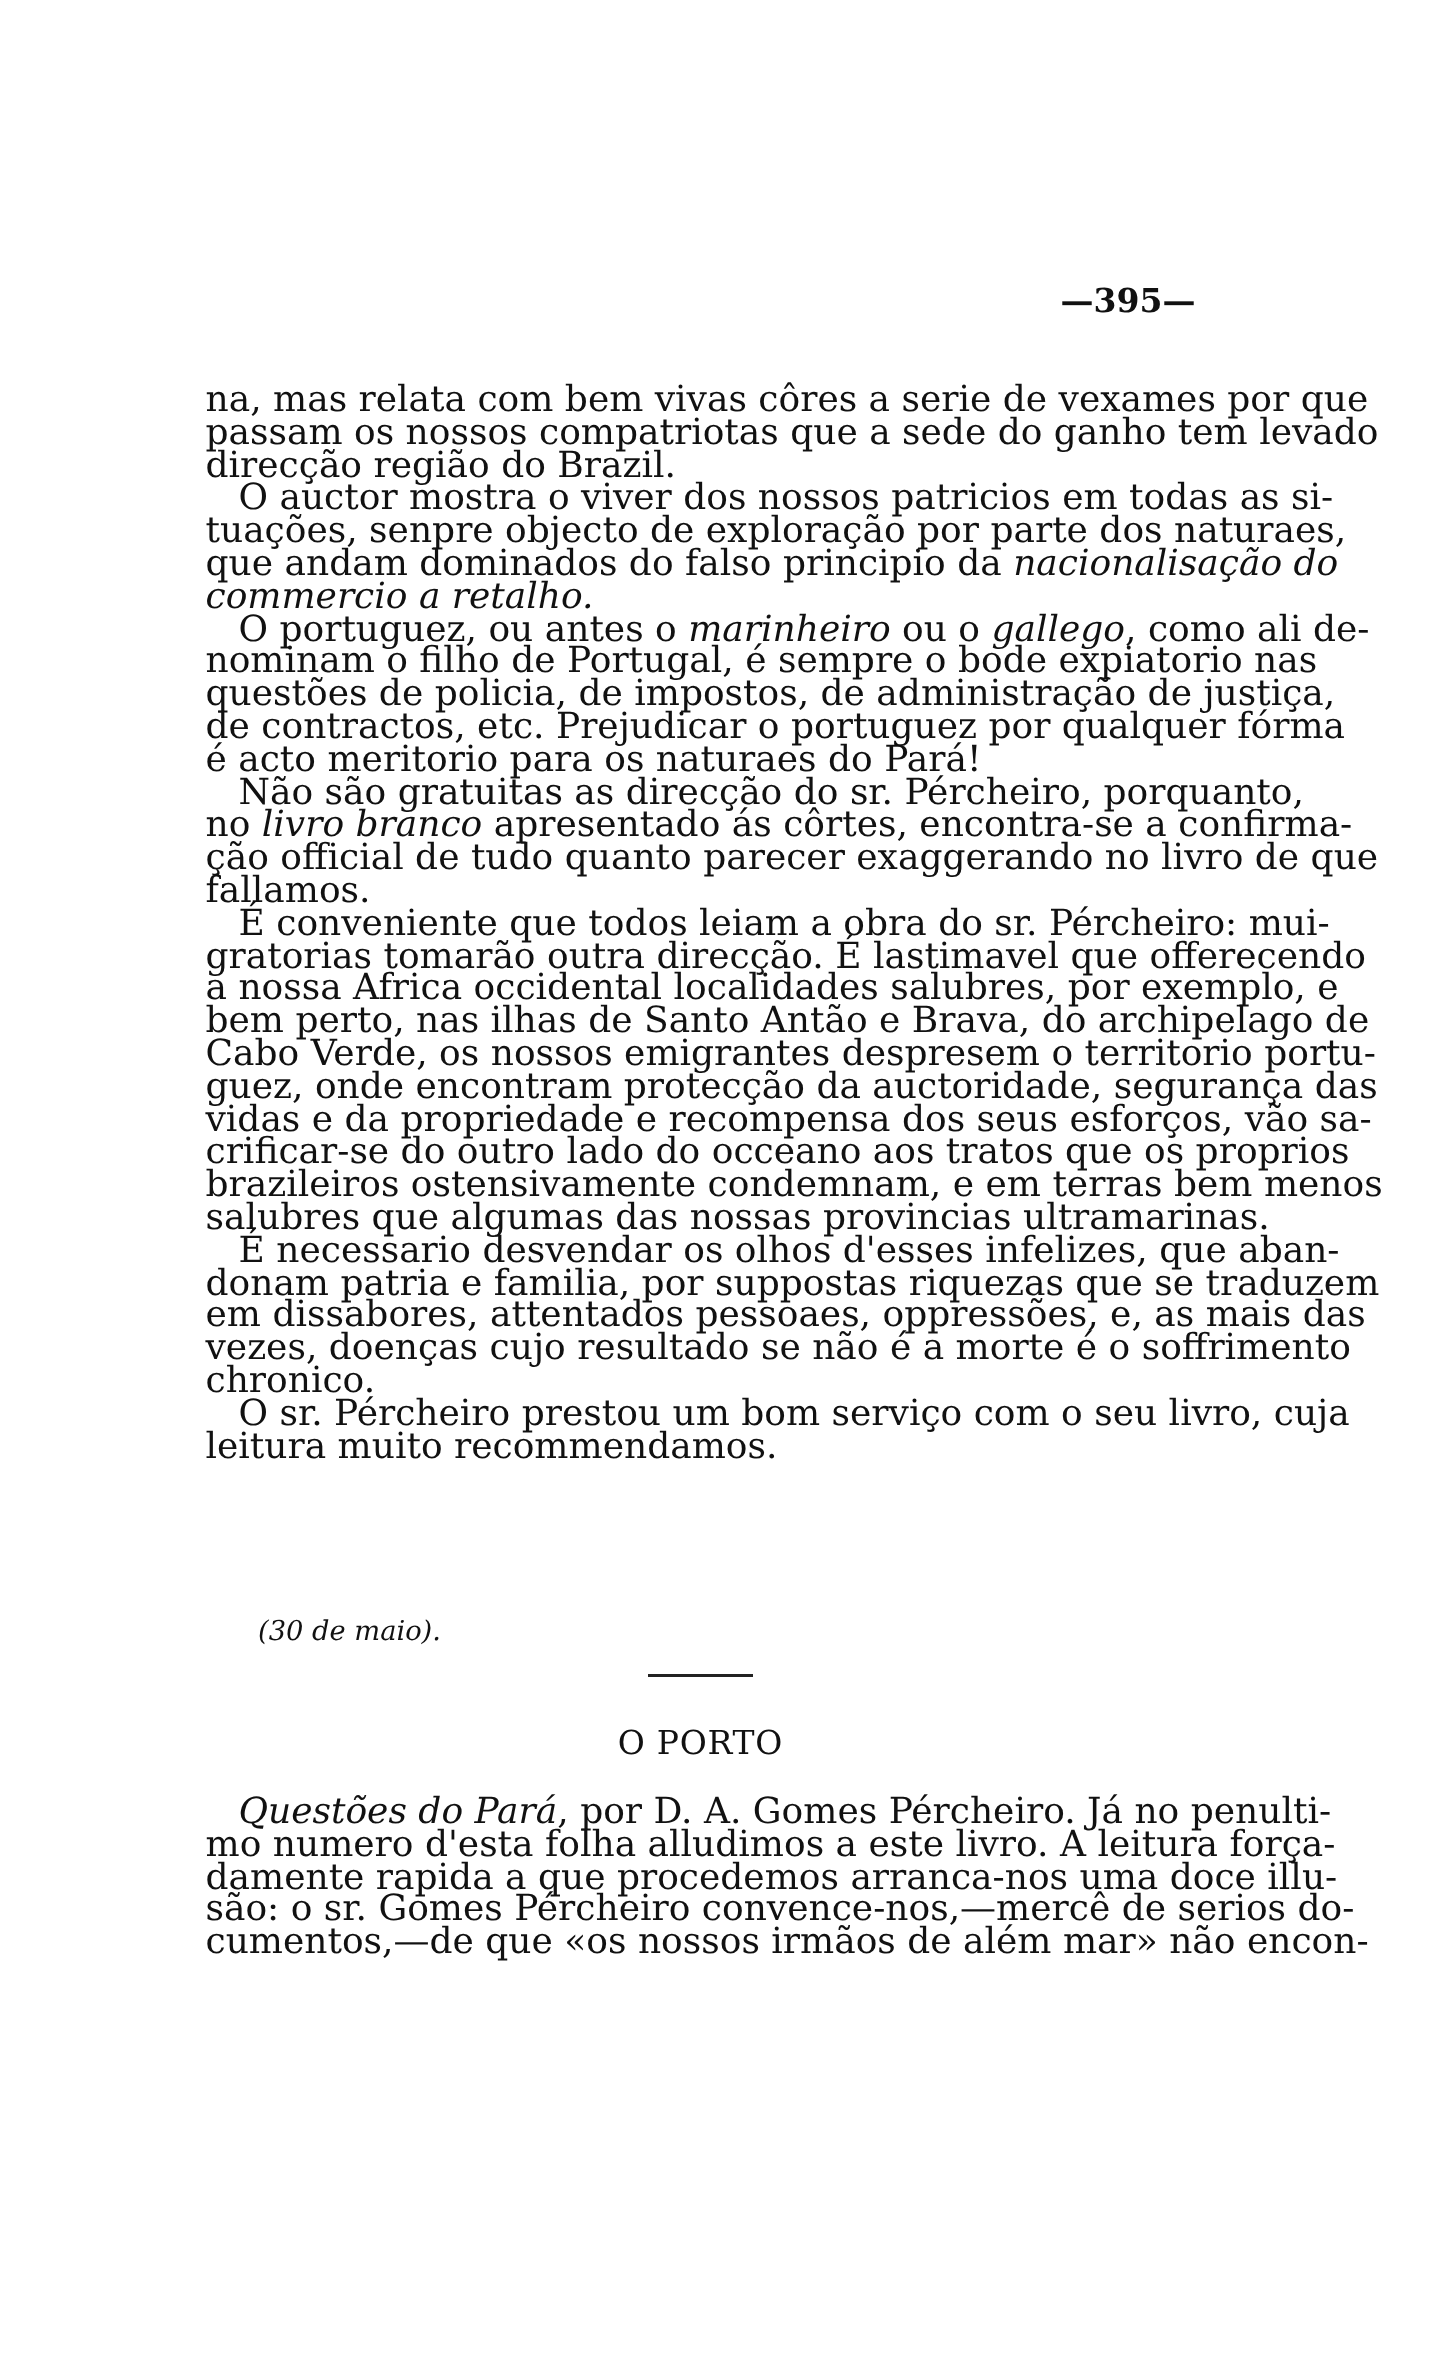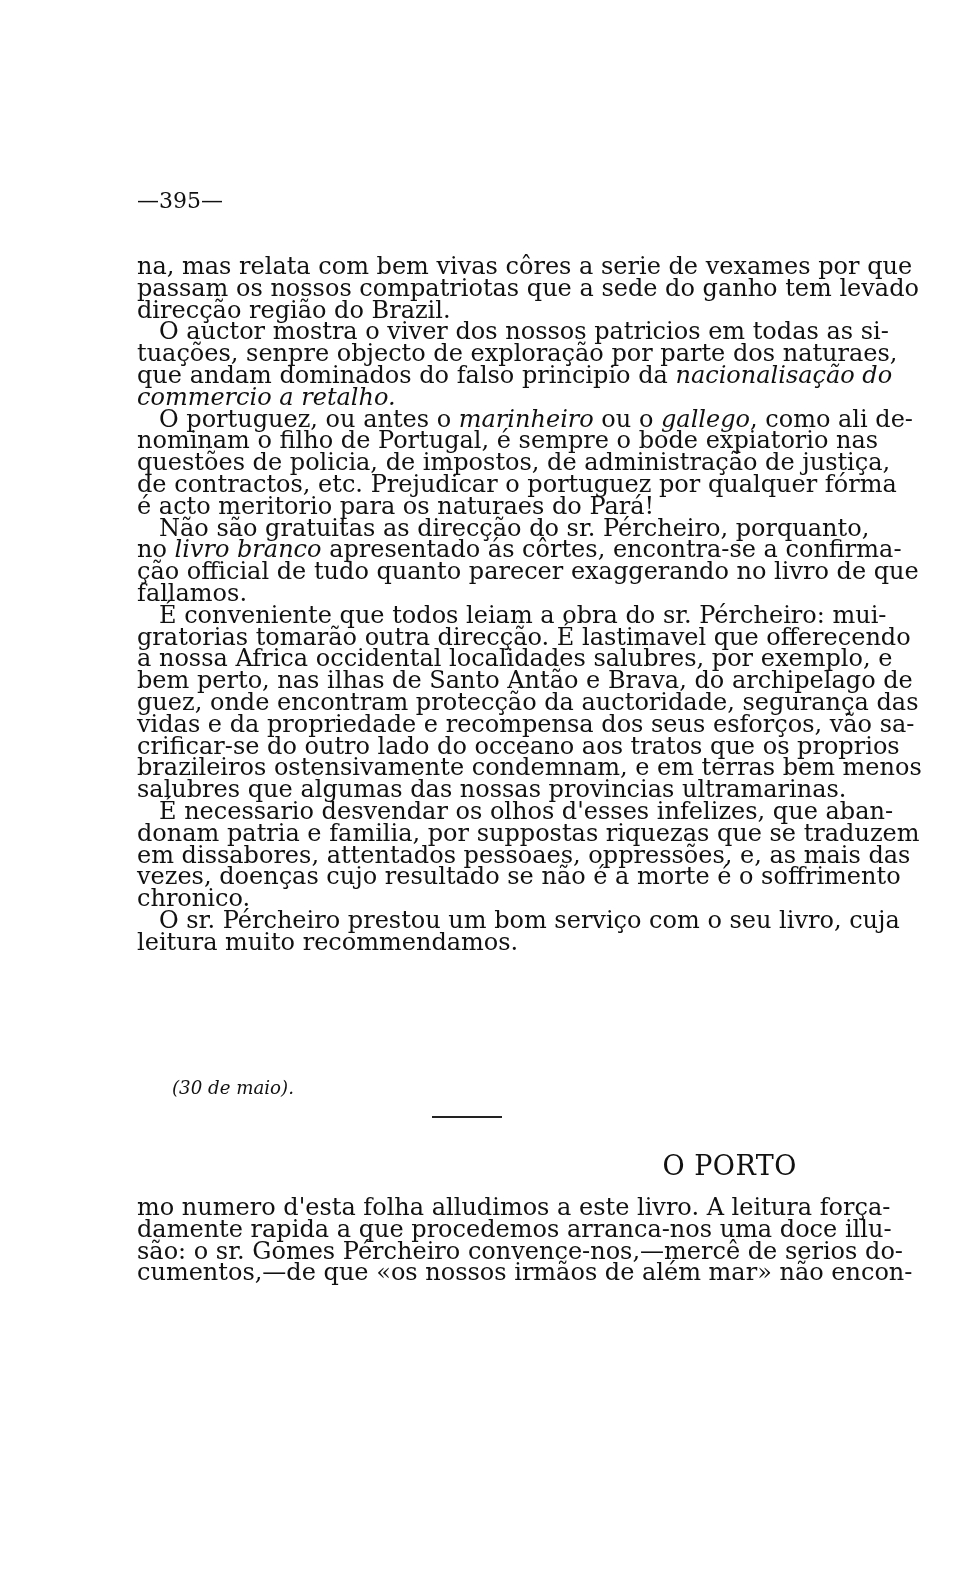--- a/index.html
+++ b/index.html
@@ -1,29 +1,29 @@
 <!DOCTYPE html>
 <html><head>
 <meta charset="utf-8">
 <style>
   html, body { margin:0; padding:0; background:#ffffff; }
   body { width:960px; height:1573px; position:relative; overflow:hidden; }
   .page { position:absolute; left:137px; top:0; width:660px; color:#111;
     font-family:"DejaVu Serif", "Liberation Serif", serif; }
-  .folio { position:absolute; top:188px; left:0; width:660px; text-align:left;
-    font-size:22px; font-weight:normal; letter-spacing:0px; }
+  .folio { position:absolute; top:188px; left:0; width:660px; text-align:right;
+    font-size:22px; font-weight:bold; letter-spacing:0px; }
   .block { position:absolute; left:0; width:660px; font-size:24px; line-height:21.8px; }
   .line { display:block; white-space:nowrap; text-align:justify; text-align-last:justify; height:21.8px; overflow:visible; }
   .line.last { text-align-last:left; }
   .line.indent { padding-left:22px; }
   .line .seg { }
   .it { font-style:italic; }
   .date { position:absolute; left:22px; top:1077px; font-size:18.2px; font-style:italic;margin-left:13px; }
   .rule { position:absolute; left:295px; top:1116px; width:70px; height:0; border-top:2px solid #222; }
-  .heading { position:absolute; left:0; width:660px; top:1150px; text-align:right; font-size:27px; letter-spacing:0.5px; }
+  .heading { position:absolute; left:0; width:660px; top:1150px; text-align:center; font-size:22px; letter-spacing:0.5px; }
 </style>
 </head>
 <body>
 
 <div class="page">
   <div class="folio">—395—</div>
 
   <div class="block" id="block1" style="top:256px;">
       <span class="line"><span class="seg">na, mas relata com bem vivas côres a serie de vexames por que</span></span>
       <span class="line"><span class="seg">passam os nossos compatriotas que a sede do ganho tem levado</span></span>
@@ -38,37 +38,39 @@
       <span class="line"><span class="seg">de contractos, etc. Prejudicar o portuguez por qualquer fórma</span></span>
       <span class="line last"><span class="seg">é acto meritorio para os naturaes do Pará!</span></span>
       <span class="line indent"><span class="seg">Não são gratuitas as direcção do sr. Pércheiro, porquanto,</span></span>
       <span class="line"><span class="seg">no </span><span class="seg it">livro branco</span><span class="seg"> apresentado ás côrtes, encontra-se a confirma-</span></span>
       <span class="line"><span class="seg">ção official de tudo quanto parecer exaggerando no livro de que</span></span>
       <span class="line last"><span class="seg">fallamos.</span></span>
       <span class="line indent"><span class="seg">É conveniente que todos leiam a obra do sr. Pércheiro: mui-</span></span>
       <span class="line"><span class="seg">gratorias tomarão outra direcção. É lastimavel que offerecendo</span></span>
       <span class="line"><span class="seg">a nossa Africa occidental localidades salubres, por exemplo, e</span></span>
       <span class="line"><span class="seg">bem perto, nas ilhas de Santo Antão e Brava, do archipelago de</span></span>
+      <span class="line"><span class="seg">Cabo Verde, os nossos emigrantes despresem o territorio portu-</span></span>
       <span class="line"><span class="seg">guez, onde encontram protecção da auctoridade, segurança das</span></span>
       <span class="line"><span class="seg">vidas e da propriedade e recompensa dos seus esforços, vão sa-</span></span>
       <span class="line"><span class="seg">crificar-se do outro lado do occeano aos tratos que os proprios</span></span>
       <span class="line"><span class="seg">brazileiros ostensivamente condemnam, e em terras bem menos</span></span>
       <span class="line last"><span class="seg">salubres que algumas das nossas provincias ultramarinas.</span></span>
       <span class="line indent"><span class="seg">É necessario desvendar os olhos d'esses infelizes, que aban-</span></span>
       <span class="line"><span class="seg">donam patria e familia, por suppostas riquezas que se traduzem</span></span>
       <span class="line"><span class="seg">em dissabores, attentados pessoaes, oppressões, e, as mais das</span></span>
       <span class="line"><span class="seg">vezes, doenças cujo resultado se não é a morte é o soffrimento</span></span>
       <span class="line last"><span class="seg">chronico.</span></span>
       <span class="line indent"><span class="seg">O sr. Pércheiro prestou um bom serviço com o seu livro, cuja</span></span>
       <span class="line last"><span class="seg">leitura muito recommendamos.</span></span>
     </div>
 
   <div class="date">(30 de maio).</div>
   <div class="rule"></div>
   <div class="heading">O PORTO</div>
 
   <div class="block" id="block2" style="top:1197px;">
+      <span class="line indent"><span class="seg it">Questões do Pará</span><span class="seg">, por D. A. Gomes Pércheiro. Já no penulti-</span></span>
       <span class="line"><span class="seg">mo numero d'esta folha alludimos a este livro. A leitura força-</span></span>
       <span class="line"><span class="seg">damente rapida a que procedemos arranca-nos uma doce illu-</span></span>
       <span class="line"><span class="seg">são: o sr. Gomes Pércheiro convence-nos,—mercê de serios do-</span></span>
       <span class="line"><span class="seg">cumentos,—de que «os nossos irmãos de além mar» não encon-</span></span>
     </div>
 </div>
 
 </body></html>

